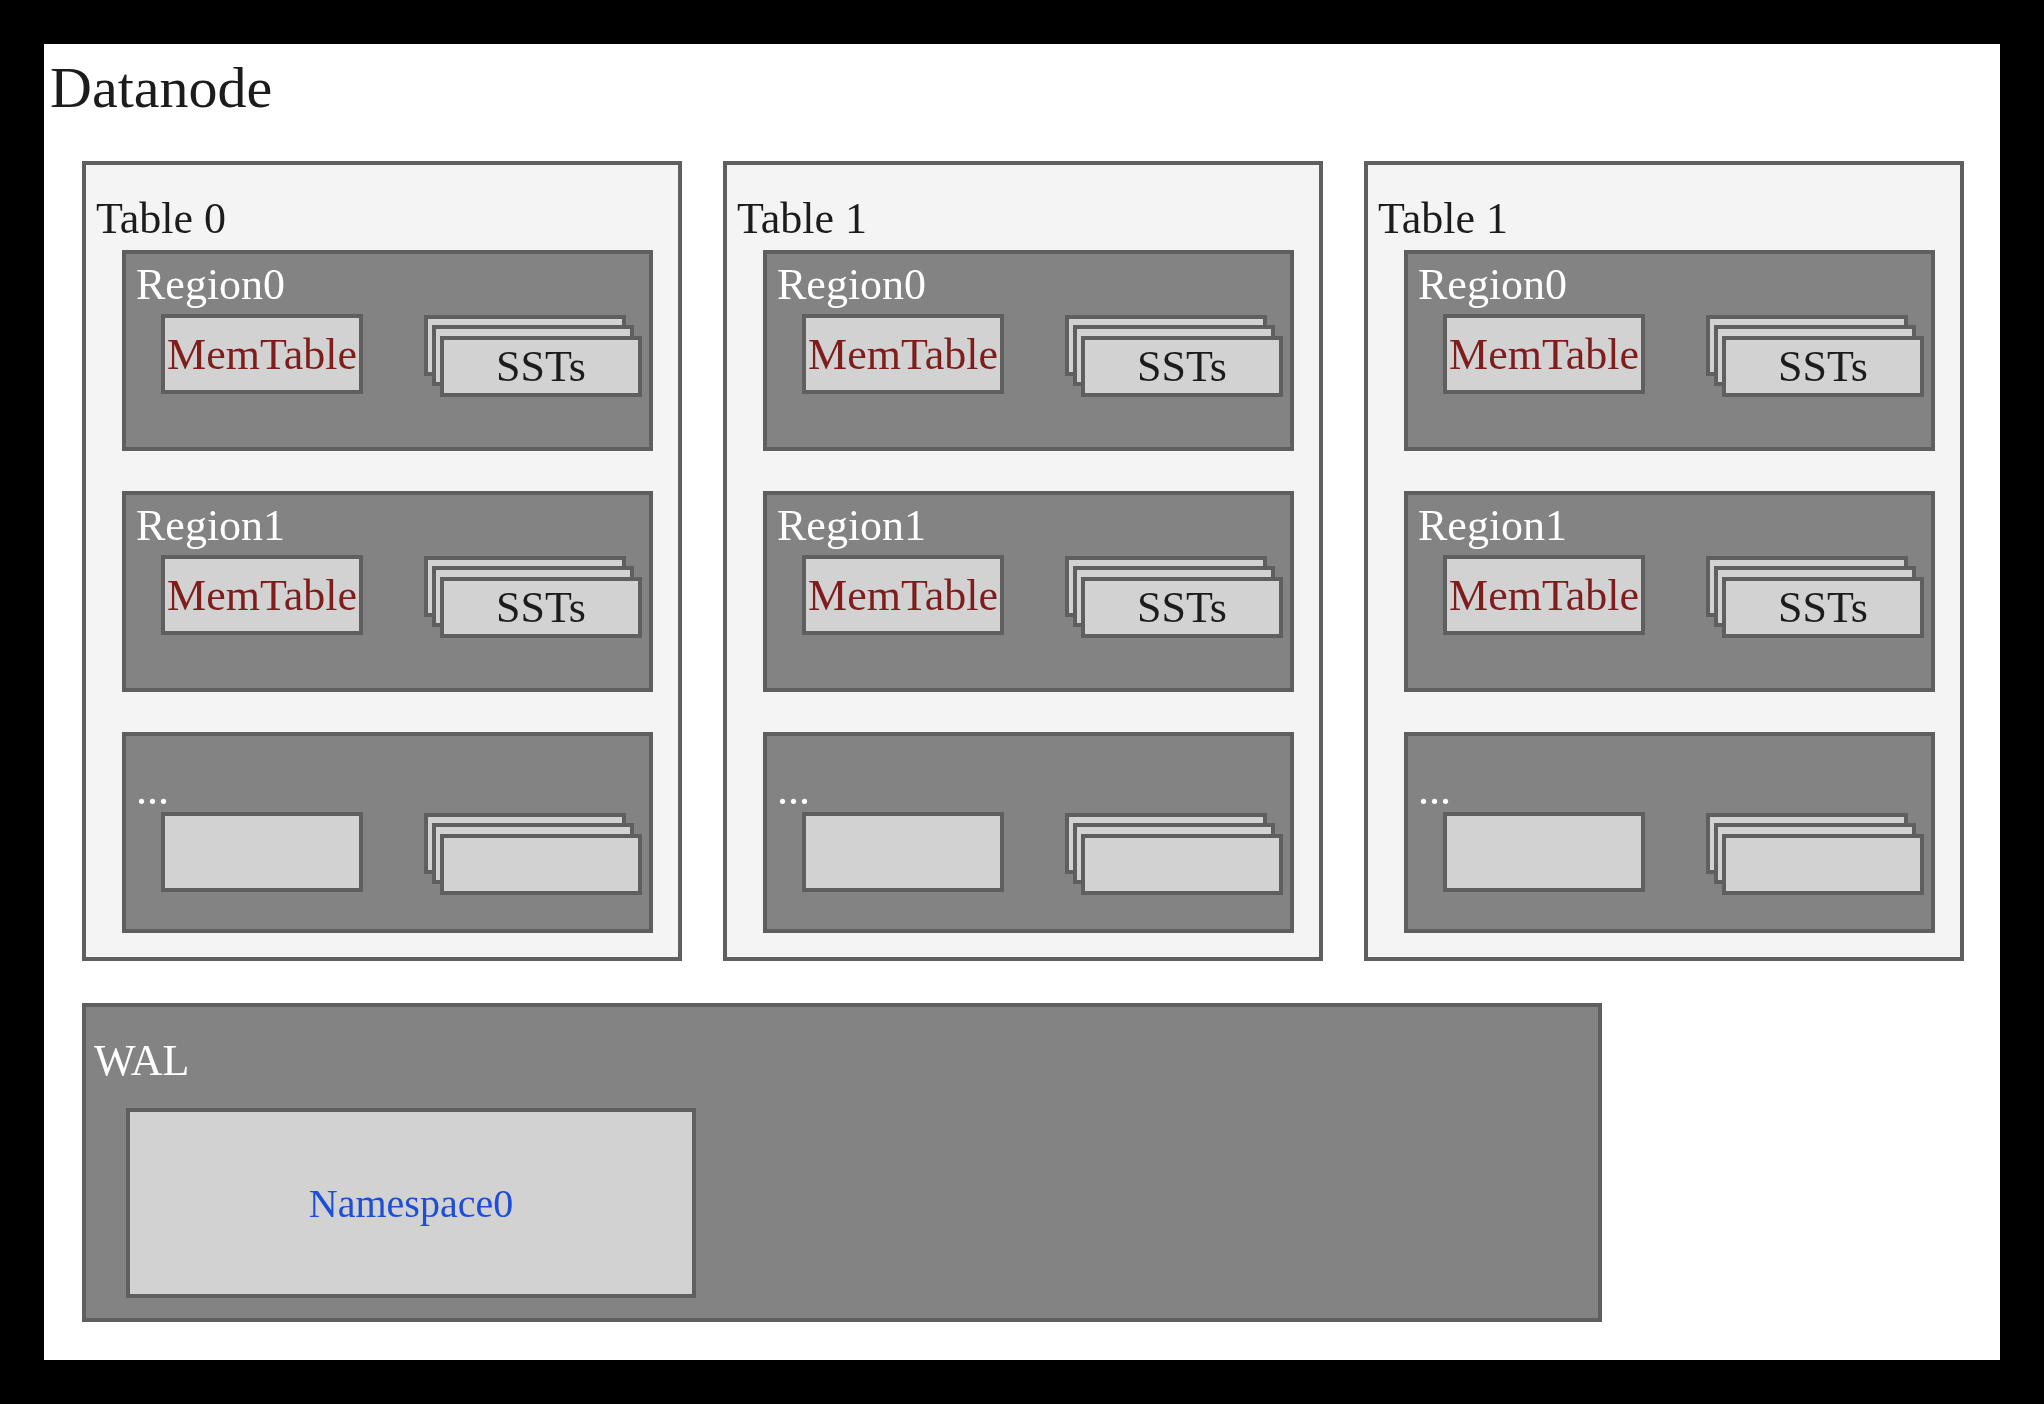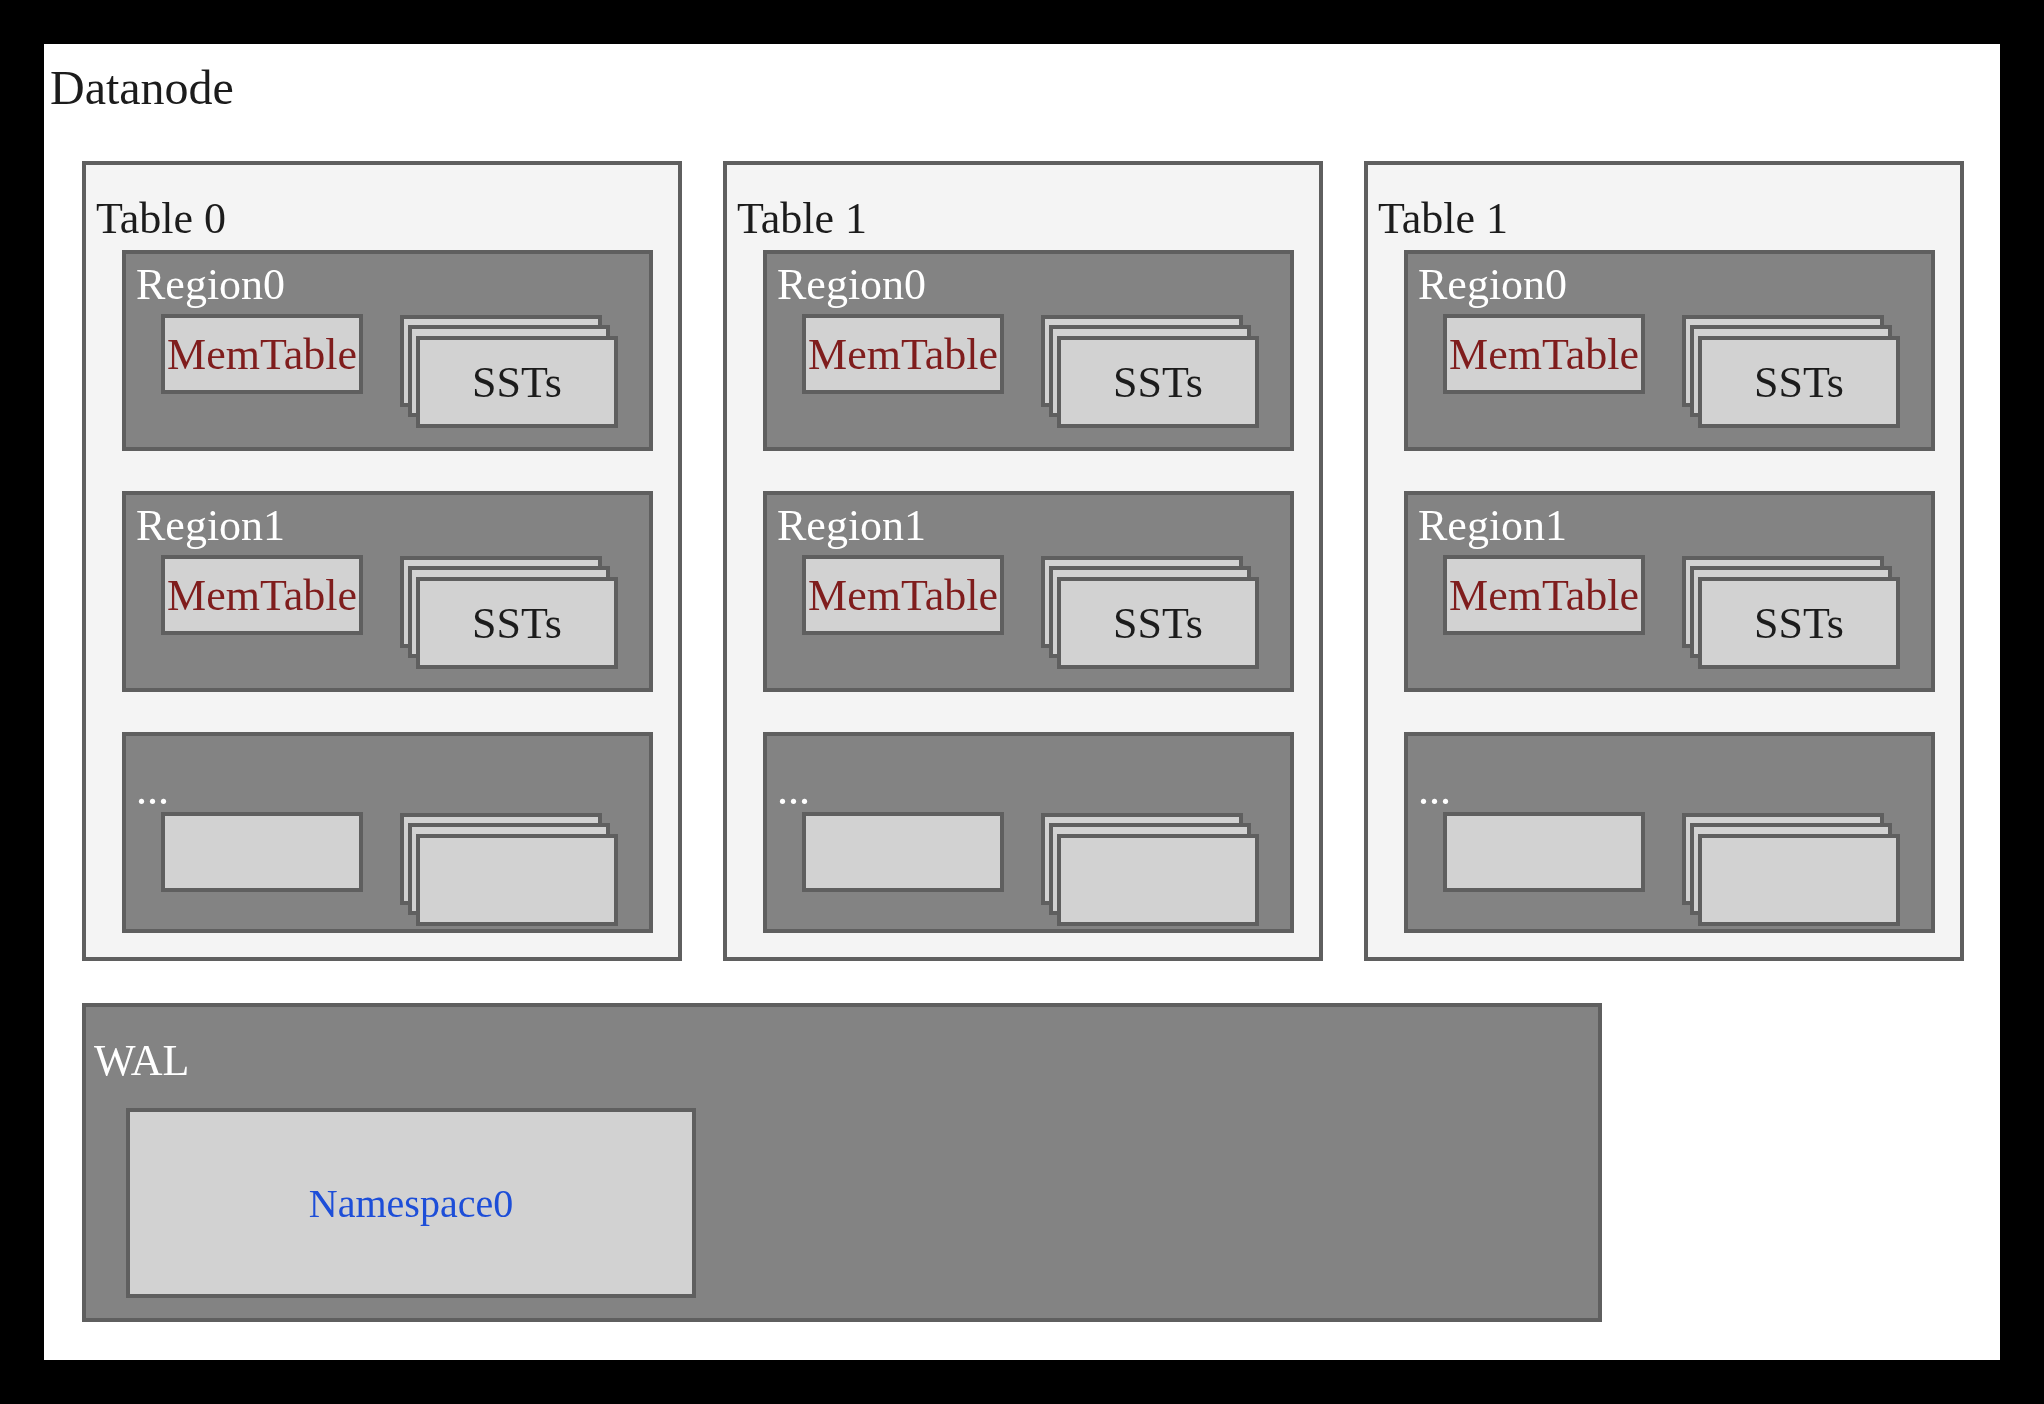--- a/index.html
+++ b/index.html
@@ -4,21 +4,21 @@
 <style>
   * { margin:0; padding:0; box-sizing:border-box; }
   html, body { width:2044px; height:1404px; }
   body { background:#000000; position:relative; font-family:"Liberation Serif","DejaVu Serif",serif; }
 
   #canvas {
     position:absolute; left:44px; top:44px; width:1956px; height:1316px;
     background:#ffffff; color:#1c1c1c;
   }
 
-  .page-title { position:absolute; left:6px; top:18px; font-size:48px; line-height:52px; }
+  .page-title { position:absolute; left:6px; top:18px; font-size:58px; line-height:52px; }
 
   .tables-row { position:absolute; left:38px; top:117px; width:1882px; display:flex; gap:41px;align-items:flex-end; }
 
   .table {
     width:600px; height:800px; flex:0 0 600px;
     background:#f4f4f4; border:4px solid #5f5f5f; position:relative;
   }
   .table-label { position:absolute; top:28px; left:10px; font-size:44px; line-height:52px; }
 
   .regions { position:absolute; left:36px; right:25px; top:85px; display:flex; flex-direction:column; gap:40px; }
@@ -31,22 +31,22 @@
 
   .memtable {
     position:absolute; left:35px; top:60px; width:202px; height:80px;
     background:#d2d2d2; border:4px solid #5f5f5f;
     display:flex; align-items:center; justify-content:center;
     font-size:44px; color:#7f1d1d;
   }
 
   .stack { position:absolute; left:274px; top:61px; width:218px; height:101px; }
   .layer {
-    position:absolute; width:202px; height:92px;
-    background:#d2d2d2; border:4px solid #5f5f5f;
+    position:absolute; width:202px; height:61px;
+    background:#d2d2d2; border:4px solid #5f5f5f;margin-left:24px;
   }
   .layer.l1 { left:0;    top:0; }
   .layer.l2 { left:8px;  top:10px; }
   .layer.l3 {
     left:16px; top:21px;
     display:flex; align-items:center; justify-content:center;
     font-size:44px; color:#1c1c1c;
   }
 
   

